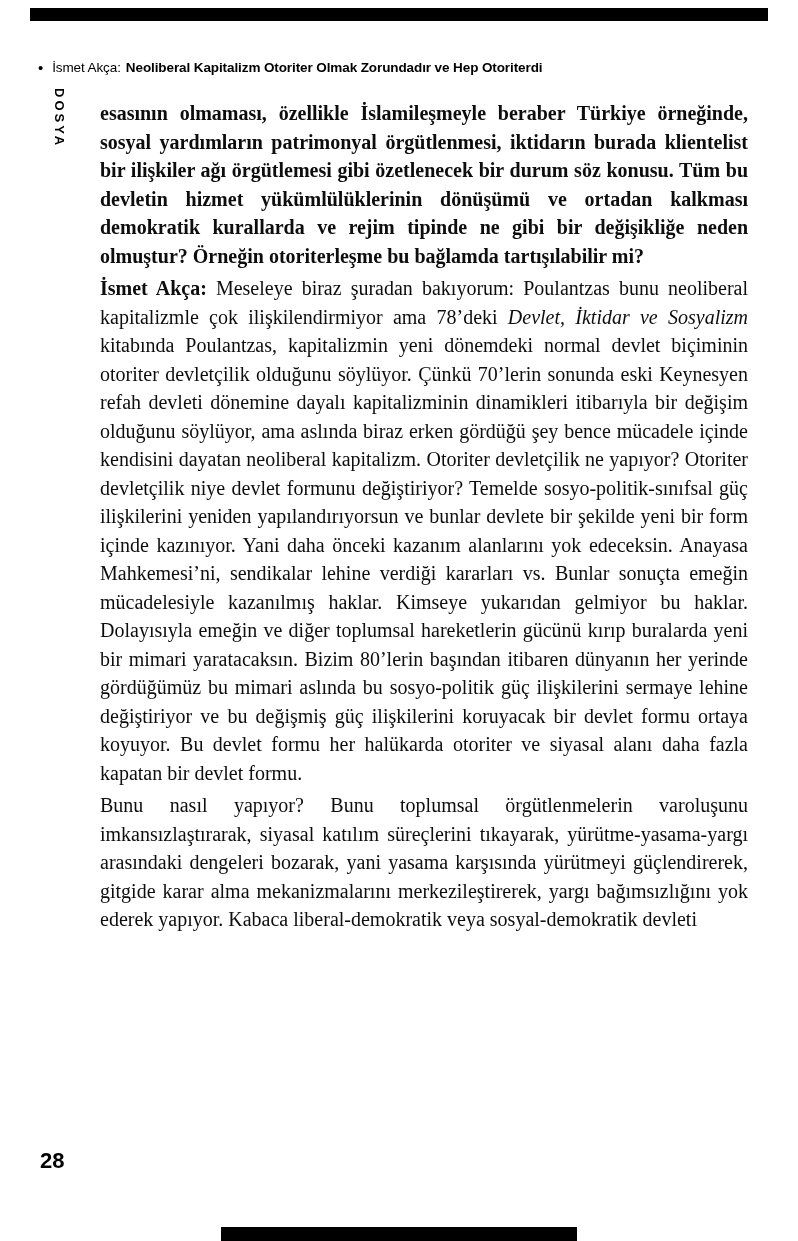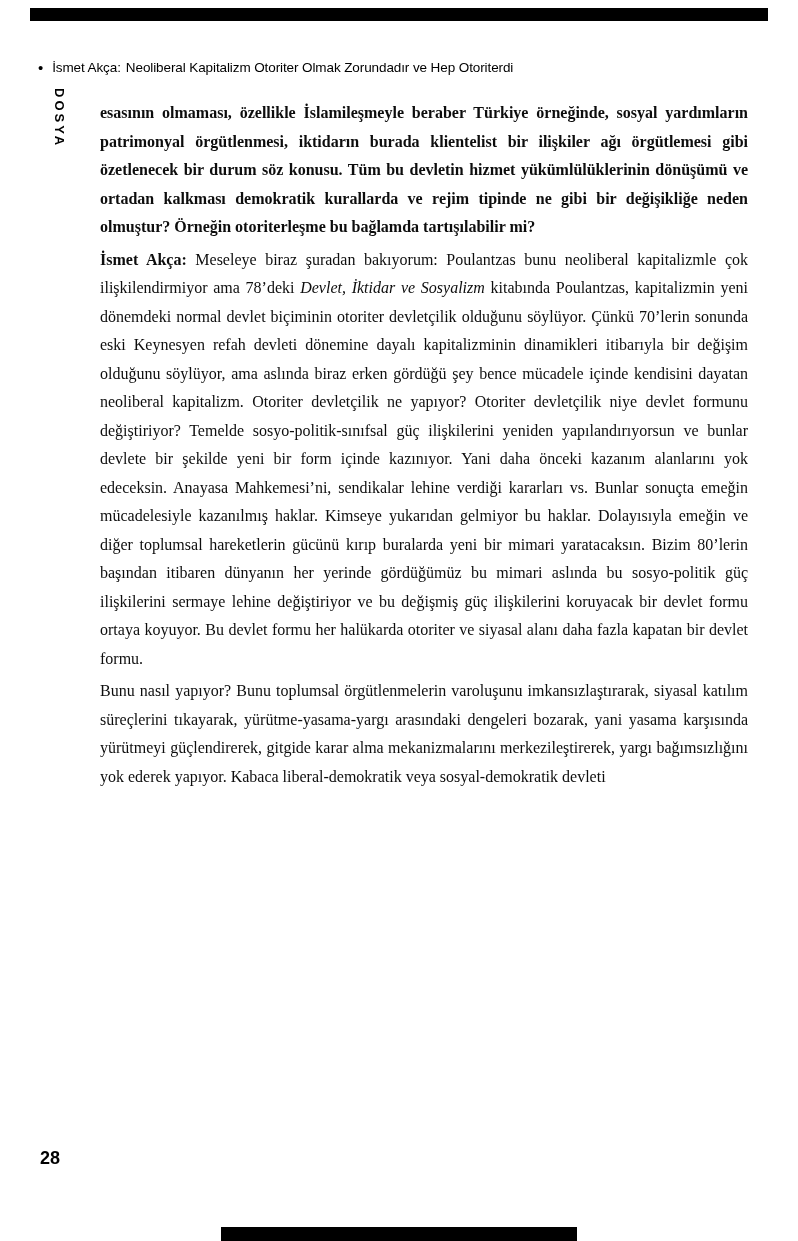--- a/index.html
+++ b/index.html
@@ -25,52 +25,52 @@
     display: flex;
     align-items: baseline;
     font-family: "Liberation Sans", sans-serif;
     font-size: 13.5px;
     letter-spacing: -0.1px;
     color: #000000;
     white-space: nowrap;
   }
   .rh-bullet { font-size: 15px; margin-right: 9px; position: relative; top: 1px; }
   .rh-author { font-weight: normal; margin-right: 5px; }
-  .rh-title  { font-weight: normal; }
+  .rh-title  { font-weight: bold; }
   .dosya {
     position: absolute;
     left: 52px; top: 88px;
     writing-mode: vertical-rl;
     text-orientation: mixed;
     font-family: "Liberation Sans", sans-serif;
     font-weight: bold;
     font-size: 13px;
     letter-spacing: 3px;
     color: #000000;
   }
   .body-text {
     position: absolute;
     left: 100px; top: 99px;
     width: 648px;
-    font-size: 16px;
+    font-size: 20px;
     line-height: 28.5px;
     text-align: justify;
     hyphens: auto;
     color: #0d0d0d;
   }
   .body-text p + p { margin-top: 4px; }
   .q { font-weight: bold; }
   .speaker { font-weight: bold; }
   .book-title { font-style: italic; }
   .page-number {
     position: absolute;
     left: 40px; top: 1148px;
     font-family: "Liberation Sans", sans-serif;
     font-weight: bold;
-    font-size: 18px;
+    font-size: 22px;
     color: #000000;
   }
   .bottom-bar {
     position: absolute;
     left: 50%;
     transform: translateX(-50%);
     top: 1227px;
     width: 356px; height: 14px;
     background: #000000;
   }

